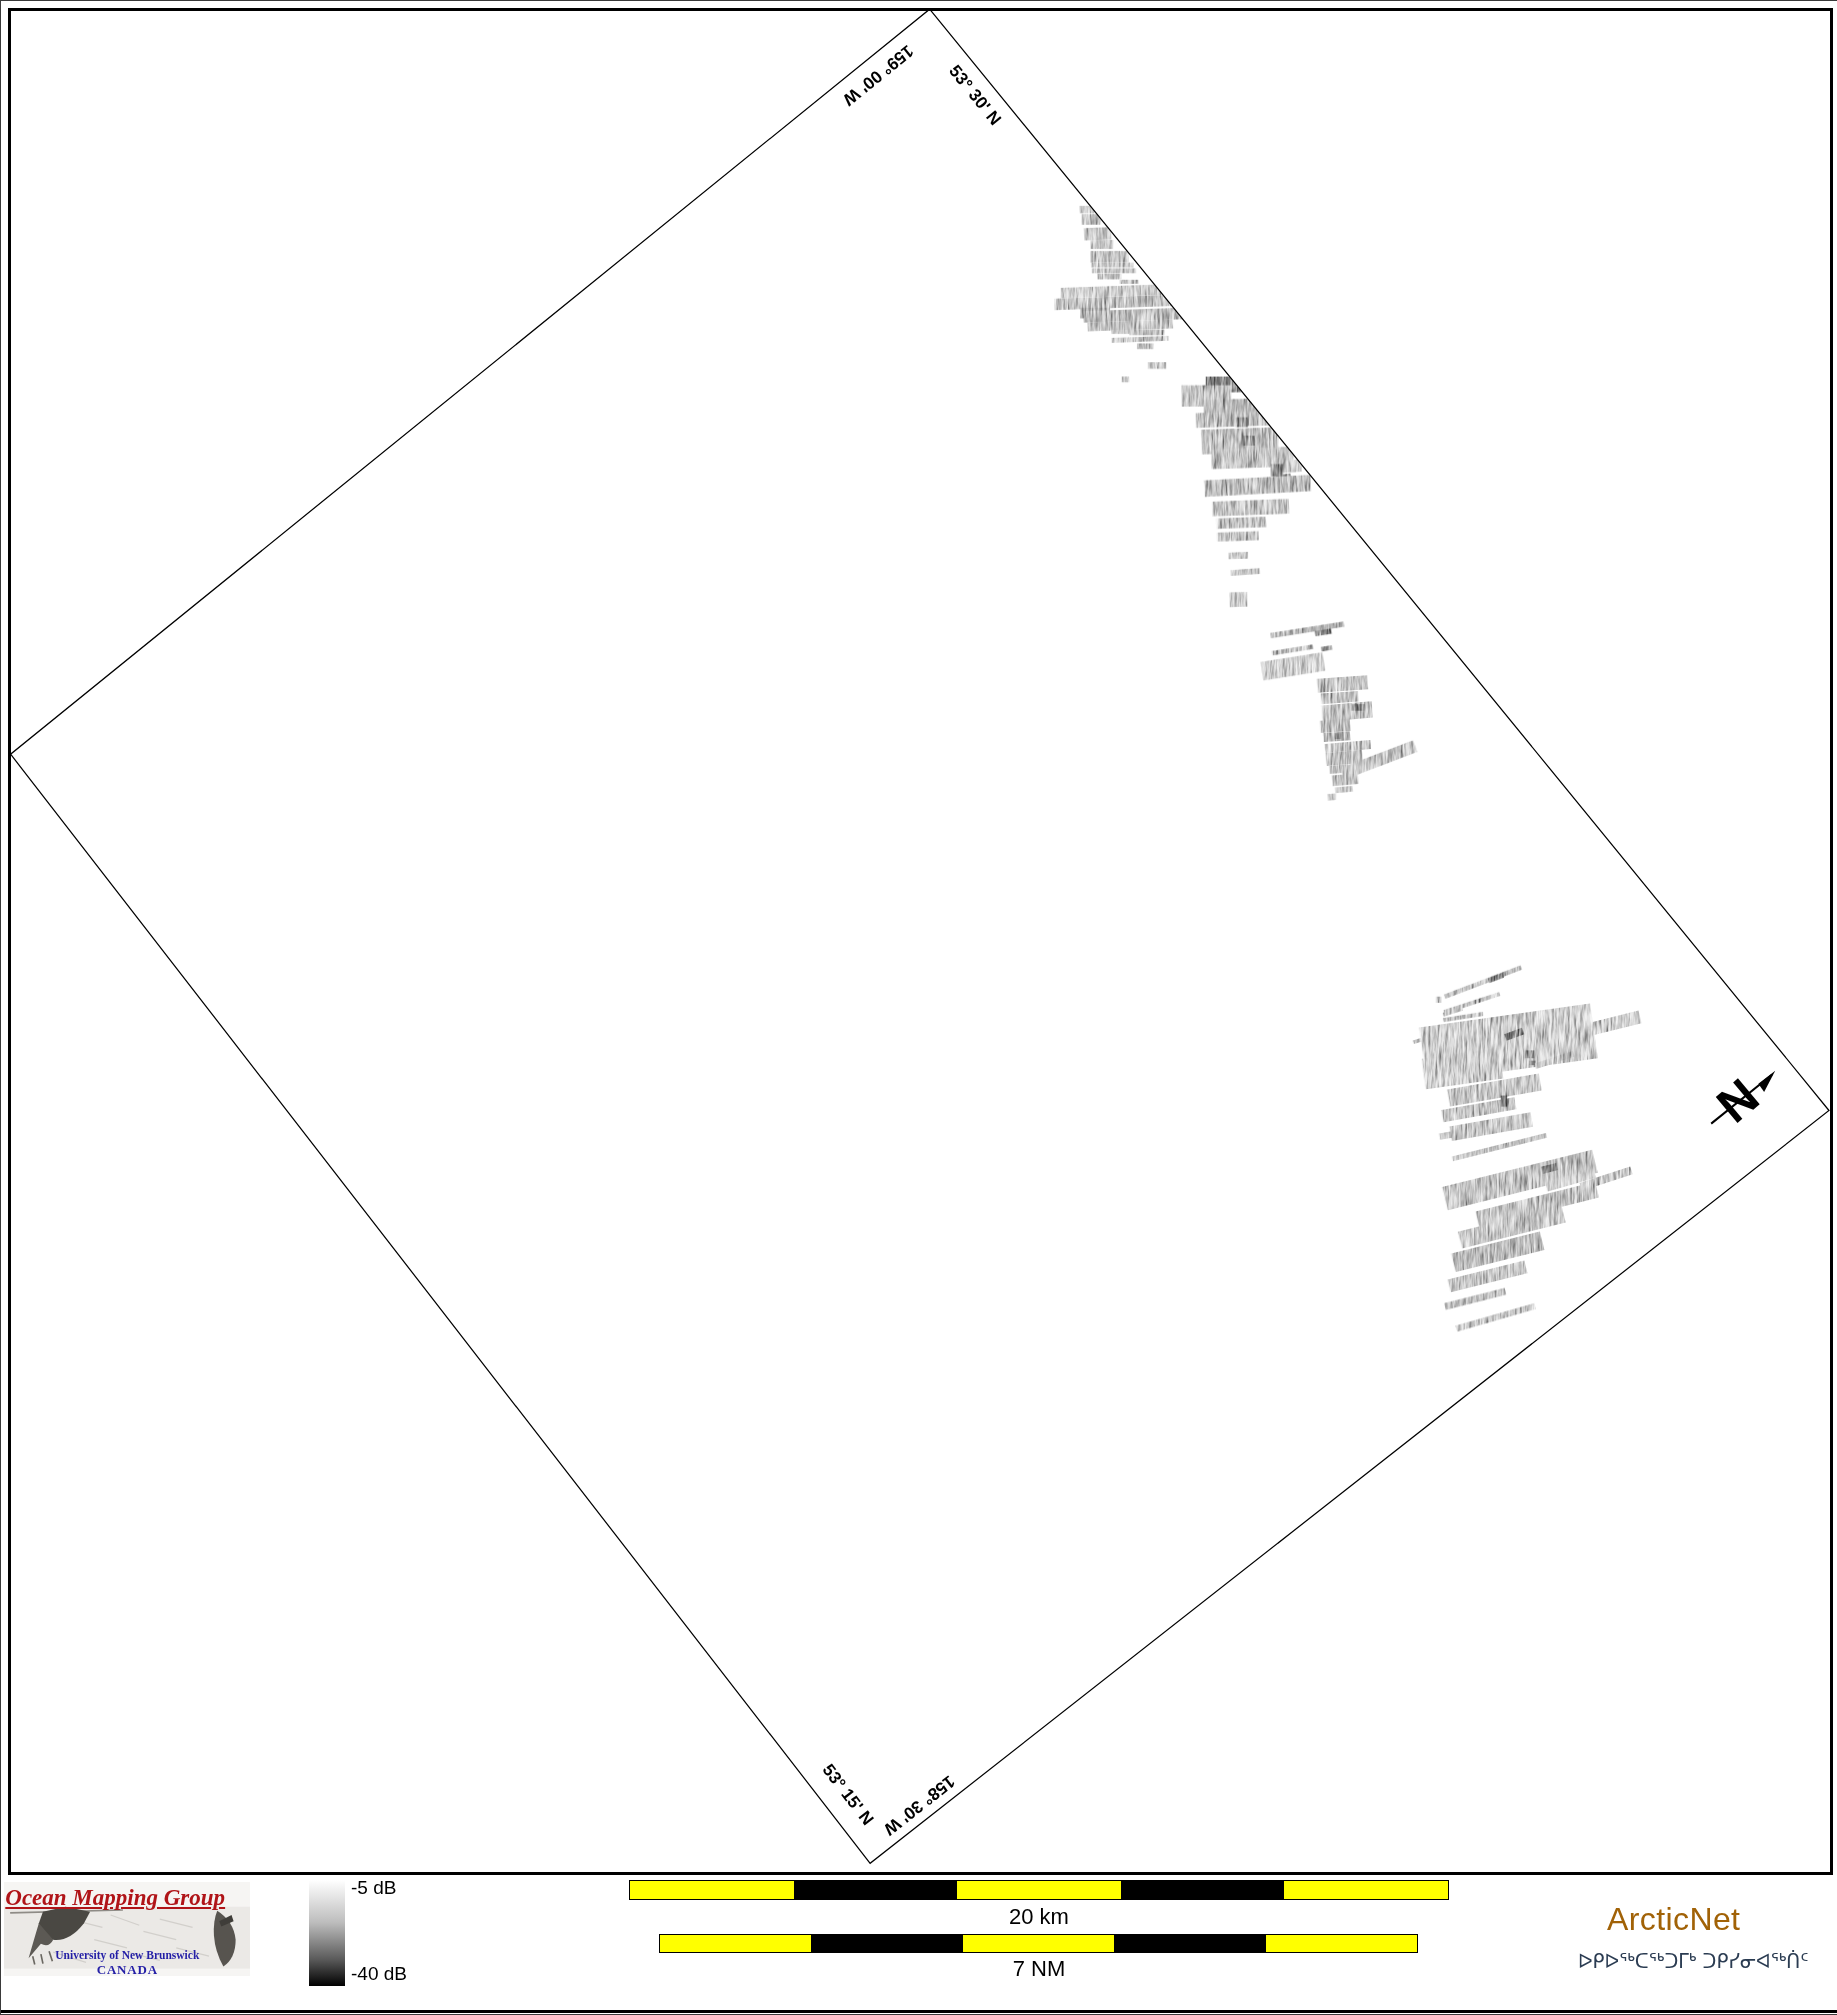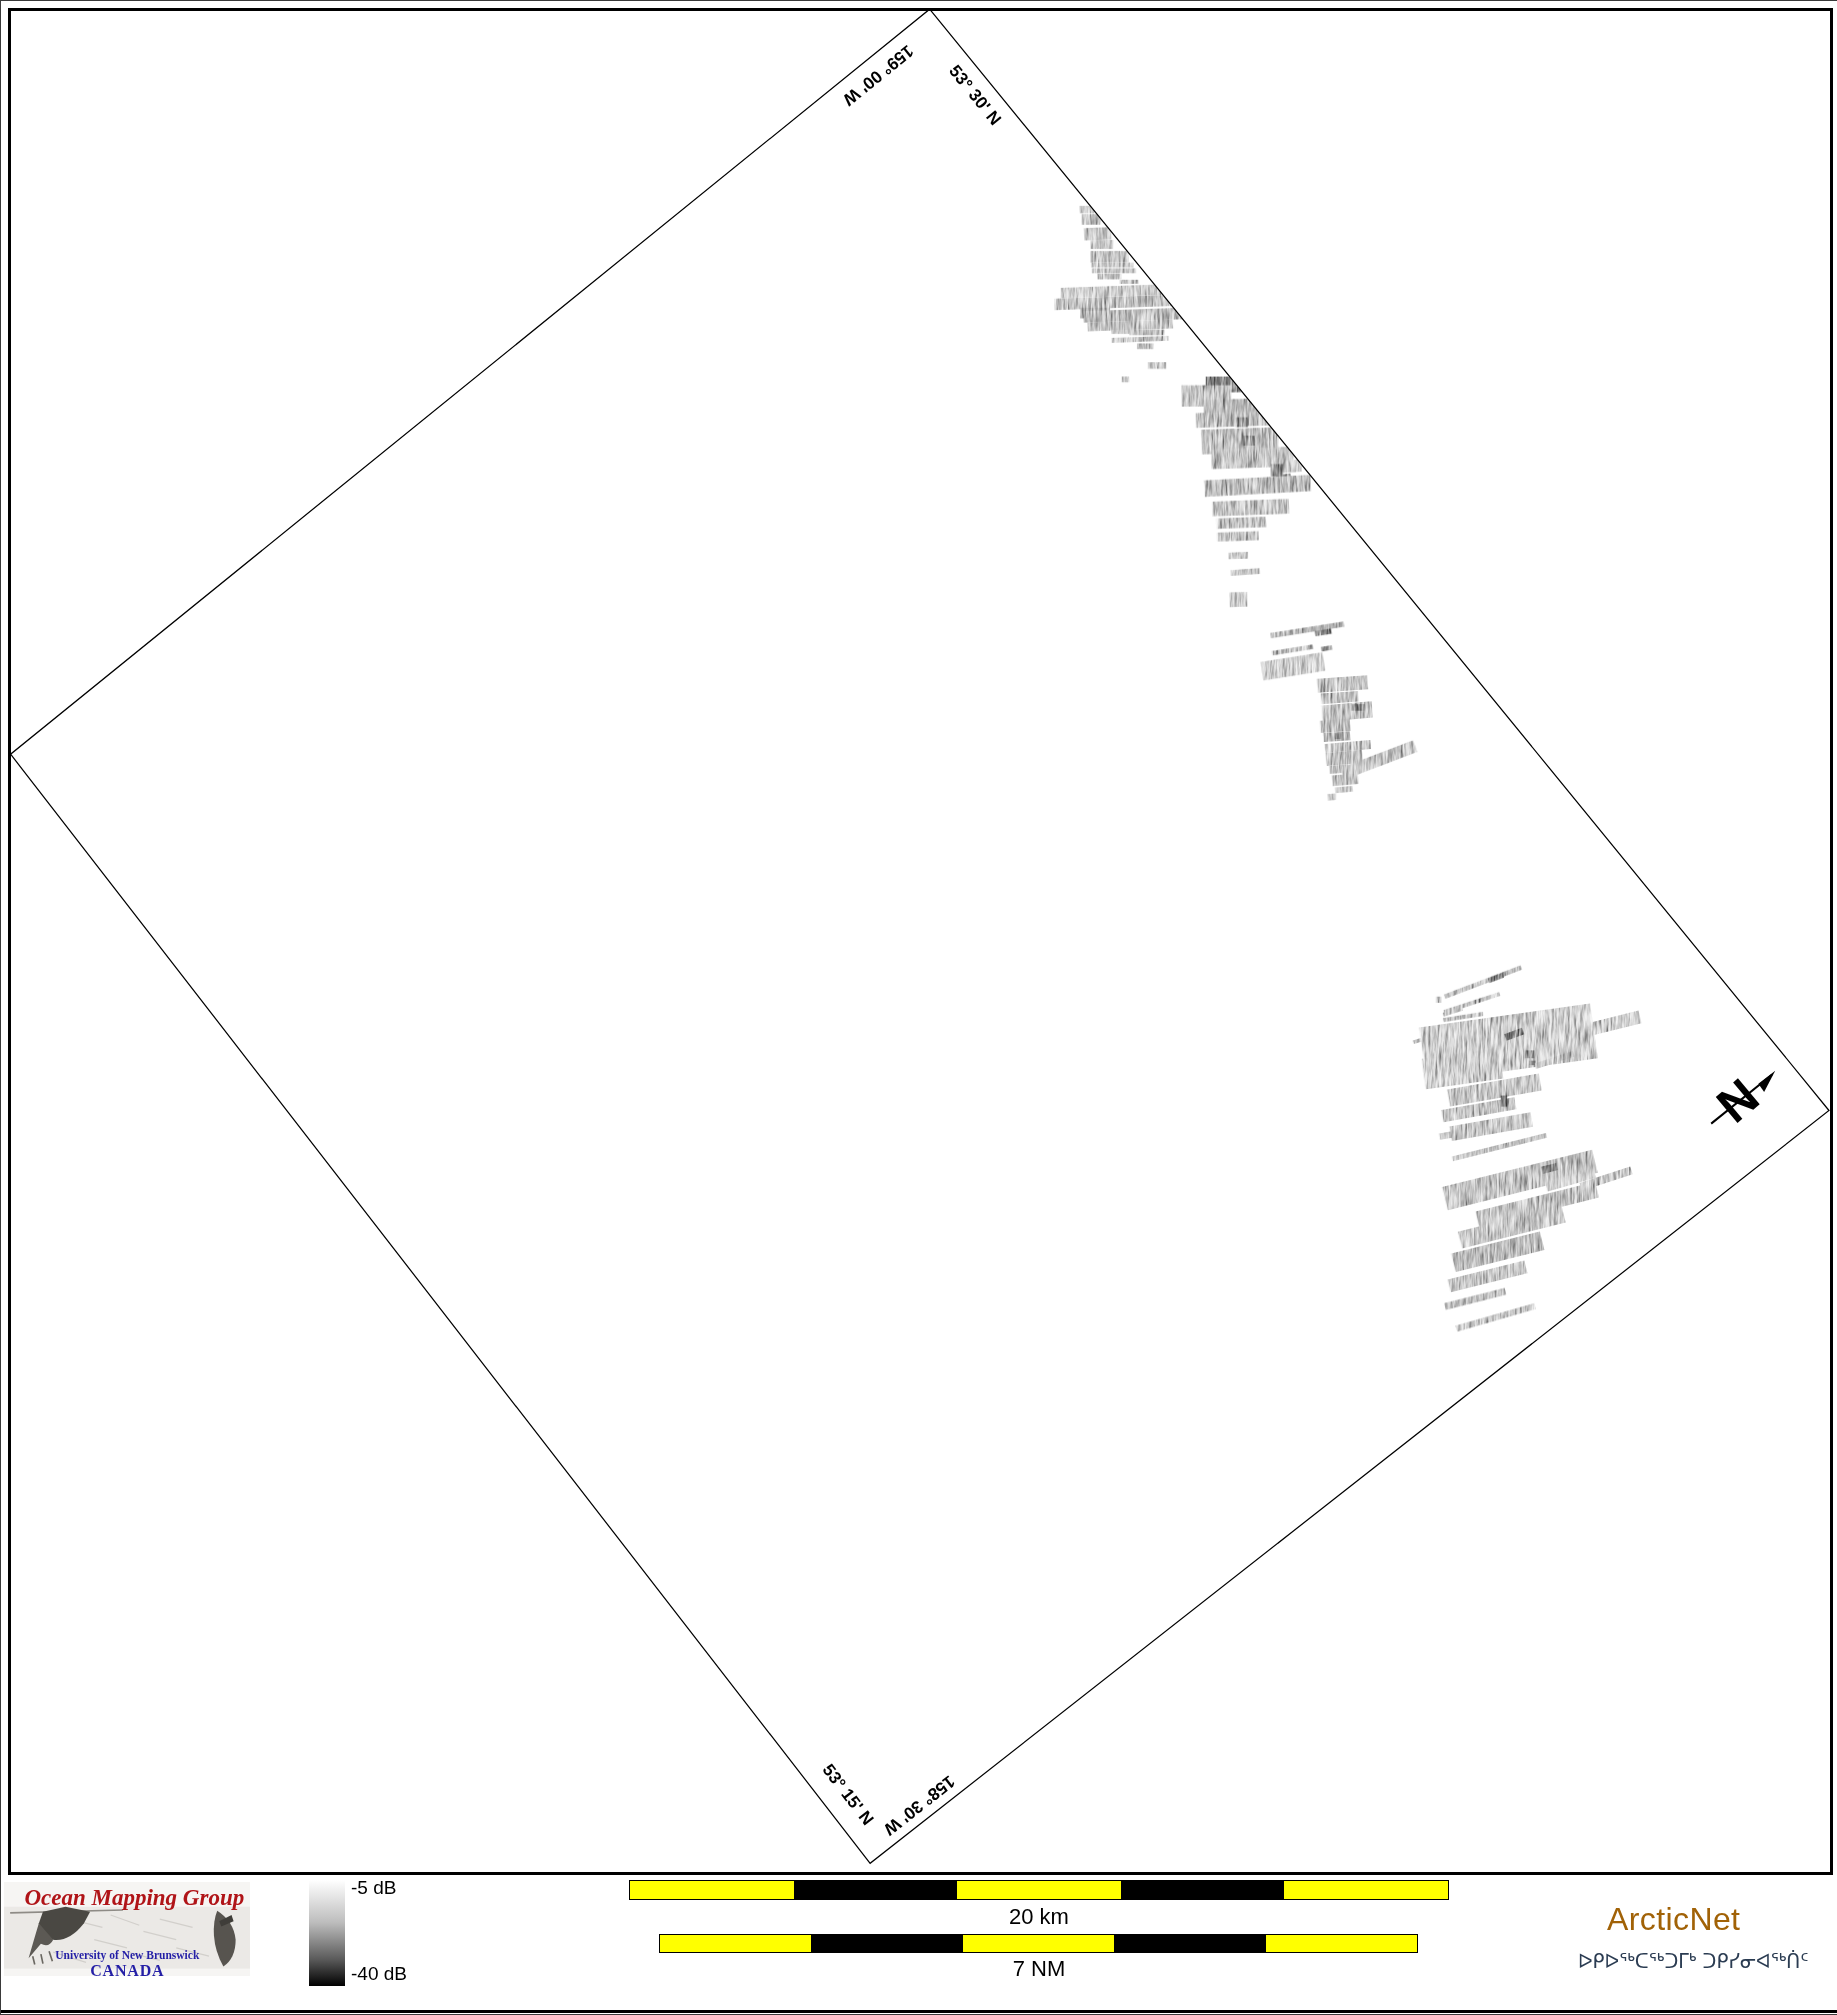--- a/index.html
+++ b/index.html
@@ -8,27 +8,27 @@
         font-family:"Liberation Sans", sans-serif;}
   .abs{position:absolute;}
   #map-svg{position:absolute;left:0;top:0;}
   .map-frame{position:absolute;left:6.6px;top:6.6px;width:1825px;height:1867px;
              border:3.3px solid #000;box-sizing:border-box;pointer-events:none;}
   .bottom-bar{position:absolute;left:0;top:2009px;width:1838px;height:3.3px;background:#000;}
 
   
   .omg-logo{position:absolute;left:3.3px;top:1881px;width:246px;height:94px;overflow:hidden;}
   .logo-art{position:absolute;left:0;top:0;width:100%;height:100%;}
-  .logo-title{position:absolute;left:7px;top:2.5px;width:100%;text-align:center;
+  .logo-title{position:absolute;left:1px;top:2.5px;width:100%;
               font-family:"Liberation Serif", serif;font-style:italic;font-weight:bold;
-              font-size:23px;color:#b01418;}
+              font-size:23px;color:#b01418;text-decoration:underline;}
   .logo-uni{position:absolute;left:0;top:67px;width:100%;text-align:center;
             font-family:"Liberation Serif", serif;font-weight:bold;font-size:11.5px;color:#241fa6;}
   .logo-country{position:absolute;left:0;top:80px;width:100%;text-align:center;
-            font-family:"Liberation Serif", serif;font-weight:bold;font-size:16px;
+            font-family:"Liberation Serif", serif;font-weight:bold;font-size:13px;
             letter-spacing:0.8px;color:#241fa6;}
 
   .colorbar{position:absolute;left:308px;top:1879px;width:36px;height:106px;
             background:linear-gradient(to bottom,#ffffff 0%,#bdbdbd 40%,#5a5a5a 75%,#000000 100%);}
   .cb-label{position:absolute;left:350px;font-size:19px;color:#000;white-space:nowrap;}
   .cb-top{top:1876px;}
   .cb-bottom{top:1962px;}
 
   .scalebar{position:absolute;border:1.6px solid #000;box-sizing:border-box;display:flex;}
   .scalebar .seg{height:100%;}

